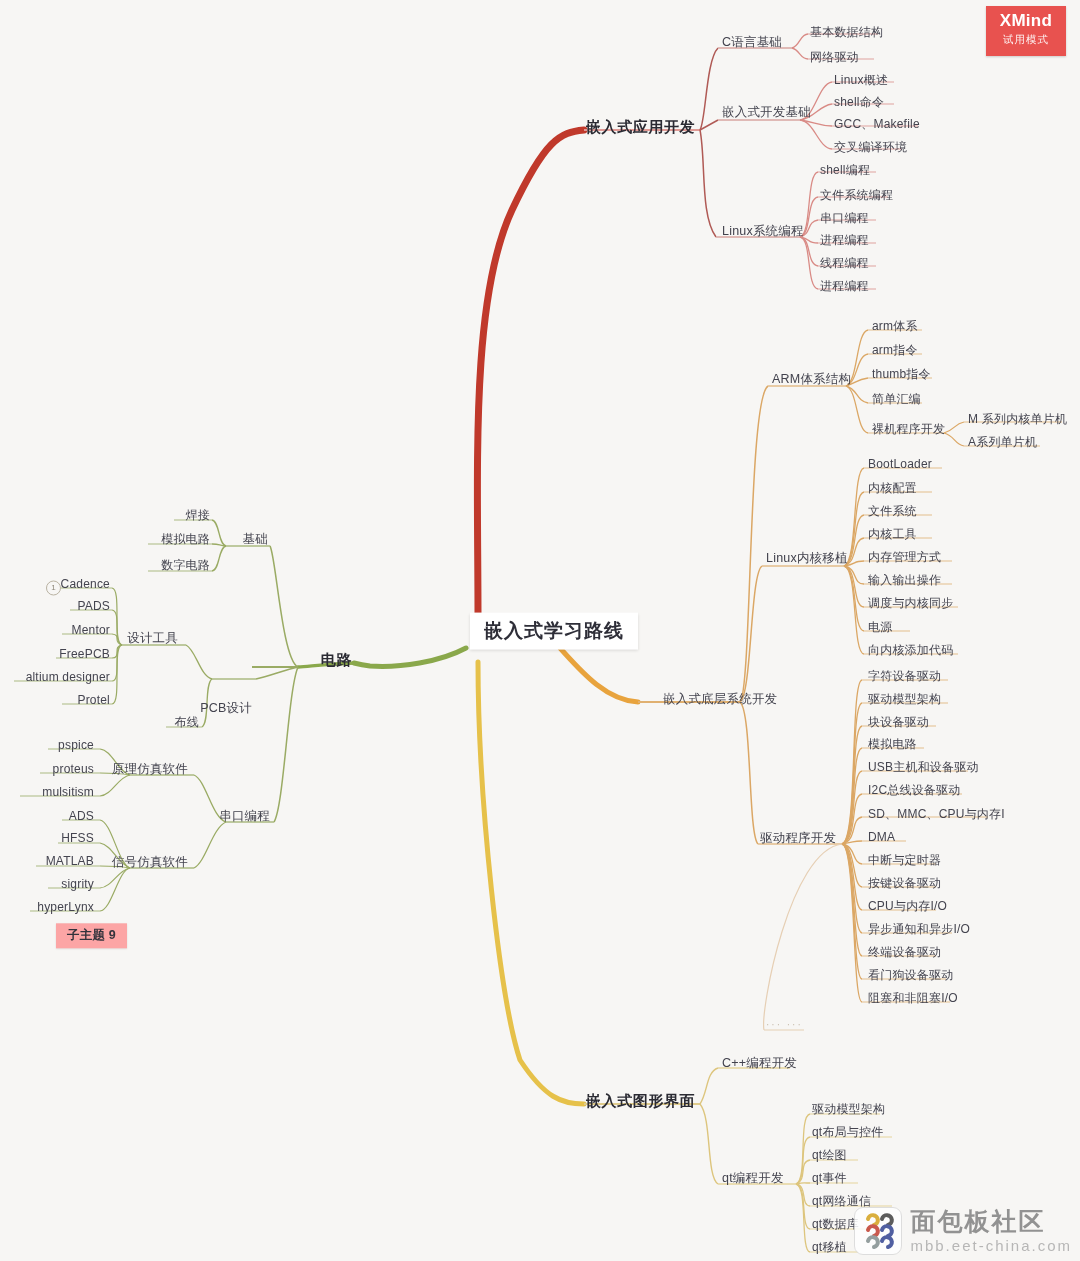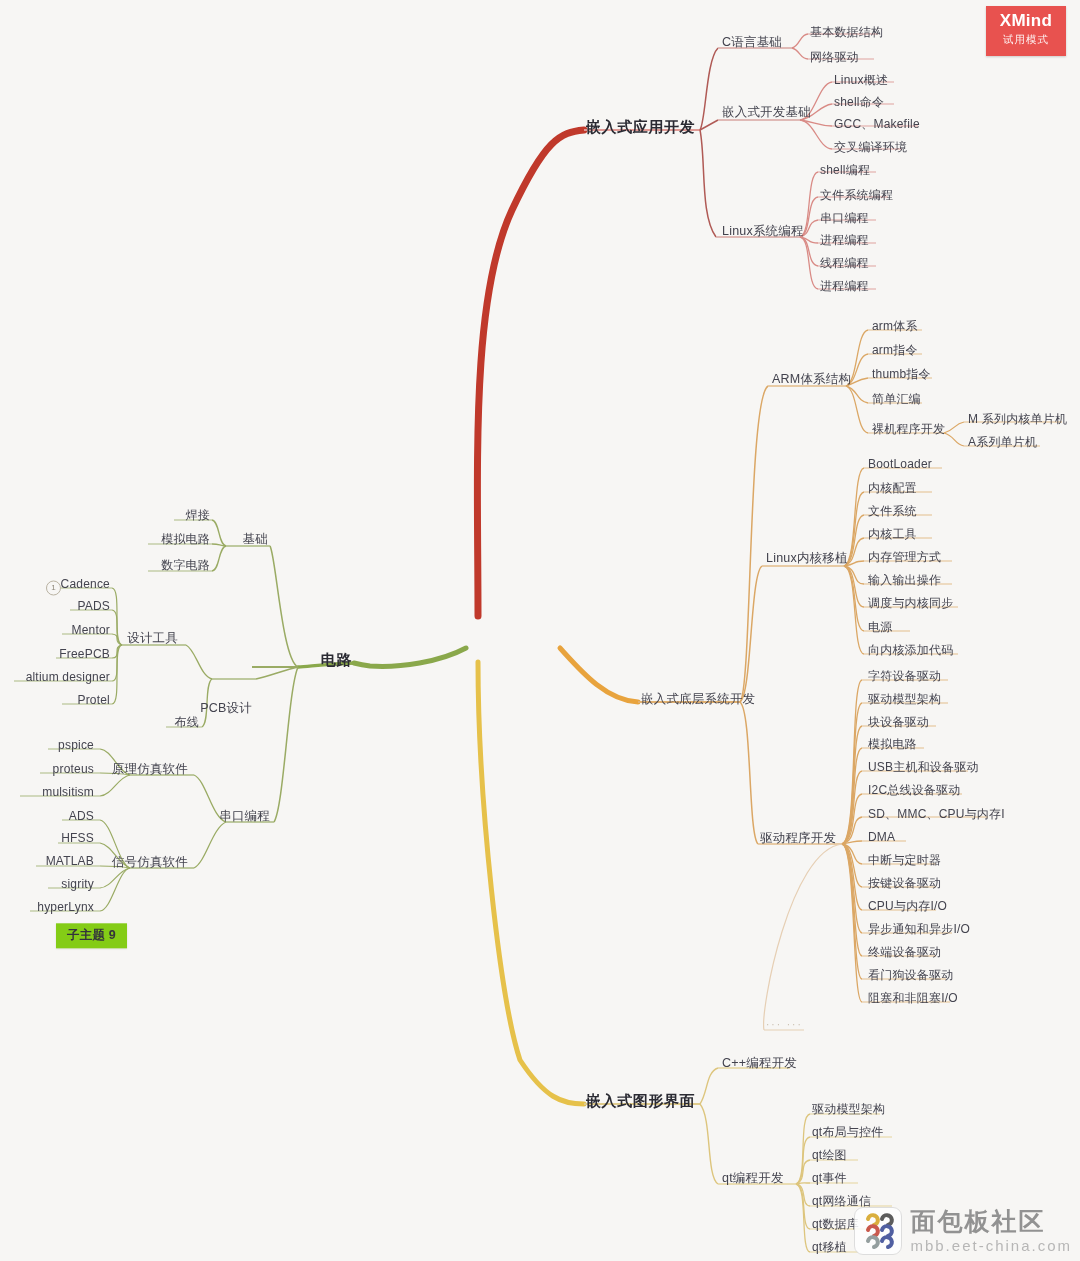--- a/index.html
+++ b/index.html
@@ -61,21 +61,21 @@
     color: #44444f;
   }
   .lvl4 {
     font-size: 12px;
     color: #44444f;
   }
   .subtopic-box {
     font-size: 12.5px;
     font-weight: bold;
     color: #33333c;
-    background: #84cc16;
+    background: #fca5a5;
     padding: 5px 11px 6px 11px;
     box-shadow: 0 1px 2px rgba(0,0,0,0.10);
   }
   .faint {
     color: #c9beae;
     font-size: 10px;
     letter-spacing: 2px;
   }
   .marker-badge {
     position: absolute;
@@ -343,41 +343,42 @@
     <path d="M 130 868 C 118 864 112 845 100 843" fill="none" stroke="#9aab64" stroke-width="1.2"></path>
     <path d="M 100 843 L 58 843" fill="none" stroke="#abba82" stroke-width="1.2"></path>
     <path d="M 130 868 C 118 866 112 866 100 866" fill="none" stroke="#9aab64" stroke-width="1.2"></path>
     <path d="M 100 866 L 36 866" fill="none" stroke="#abba82" stroke-width="1.2"></path>
     <path d="M 130 868 C 118 870 112 887 100 888" fill="none" stroke="#9aab64" stroke-width="1.2"></path>
     <path d="M 100 888 L 48 888" fill="none" stroke="#abba82" stroke-width="1.2"></path>
     <path d="M 130 868 C 118 870 112 910 100 911" fill="none" stroke="#9aab64" stroke-width="1.2"></path>
     <path d="M 100 911 L 30 911" fill="none" stroke="#abba82" stroke-width="1.2"></path>
   </svg>
 
+  <div class="node anchor-left central" style="left:470px; top:631px;">嵌入式学习路线</div>
 
   <div class="node anchor-left main-topic" style="left:586px; top:127px;">嵌入式应用开发</div>
   <div class="node anchor-left lvl2" style="left:722px; top:42px;">C语言基础</div>
   <div class="node anchor-left lvl3" style="left:810px; top:33px;">基本数据结构</div>
   <div class="node anchor-left lvl3" style="left:810px; top:58px;">网络驱动</div>
 
   <div class="node anchor-left lvl2" style="left:722px; top:112px;">嵌入式开发基础</div>
   <div class="node anchor-left lvl3" style="left:834px; top:81px;">Linux概述</div>
   <div class="node anchor-left lvl3" style="left:834px; top:103px;">shell命令</div>
   <div class="node anchor-left lvl3" style="left:834px; top:125px;">GCC、Makefile</div>
   <div class="node anchor-left lvl3" style="left:834px; top:148px;">交叉编译环境</div>
 
   <div class="node anchor-left lvl2" style="left:722px; top:231px;">Linux系统编程</div>
   <div class="node anchor-left lvl3" style="left:820px; top:171px;">shell编程</div>
   <div class="node anchor-left lvl3" style="left:820px; top:196px;">文件系统编程</div>
   <div class="node anchor-left lvl3" style="left:820px; top:219px;">串口编程</div>
   <div class="node anchor-left lvl3" style="left:820px; top:241px;">进程编程</div>
   <div class="node anchor-left lvl3" style="left:820px; top:264px;">线程编程</div>
   <div class="node anchor-left lvl3" style="left:820px; top:287px;">进程编程</div>
 
-  <div class="node anchor-left lvl2" style="left:641px; top:699px;">嵌入式底层系统开发</div>
+  <div class="node anchor-left lvl2" style="left:663px; top:699px;">嵌入式底层系统开发</div>
 
   <div class="node anchor-left lvl2" style="left:772px; top:379px;">ARM体系结构</div>
   <div class="node anchor-left lvl3" style="left:872px; top:327px;">arm体系</div>
   <div class="node anchor-left lvl3" style="left:872px; top:351px;">arm指令</div>
   <div class="node anchor-left lvl3" style="left:872px; top:375px;">thumb指令</div>
   <div class="node anchor-left lvl3" style="left:872px; top:400px;">简单汇编</div>
   <div class="node anchor-left lvl3" style="left:872px; top:430px;">裸机程序开发</div>
   <div class="node anchor-left lvl4" style="left:968px; top:420px;">M 系列内核单片机</div>
   <div class="node anchor-left lvl4" style="left:968px; top:443px;">A系列单片机</div>
 

